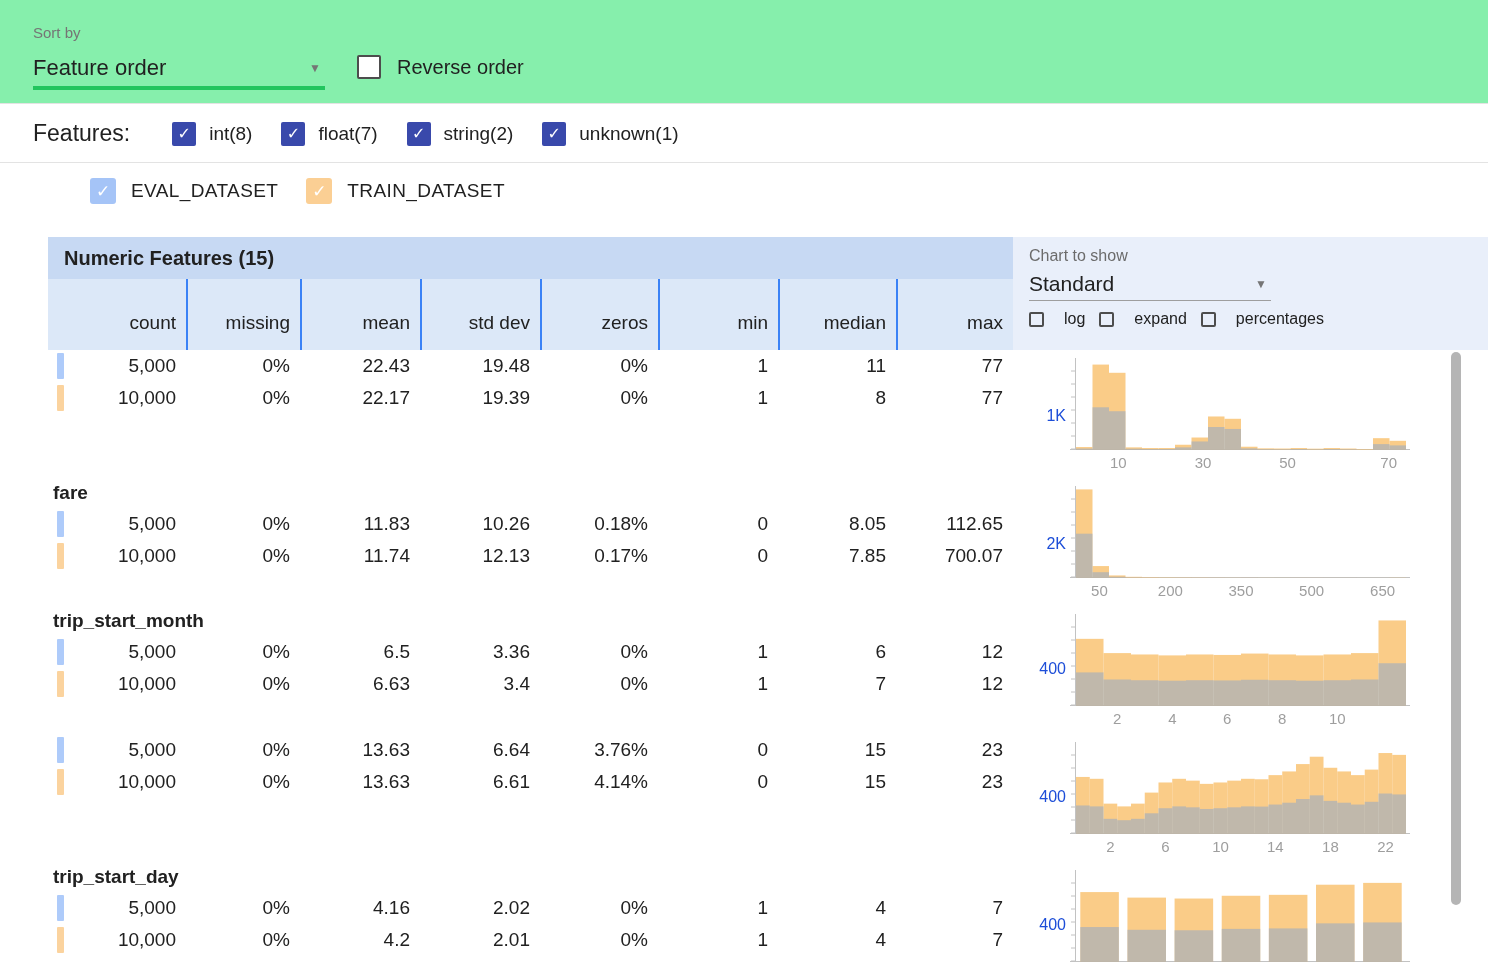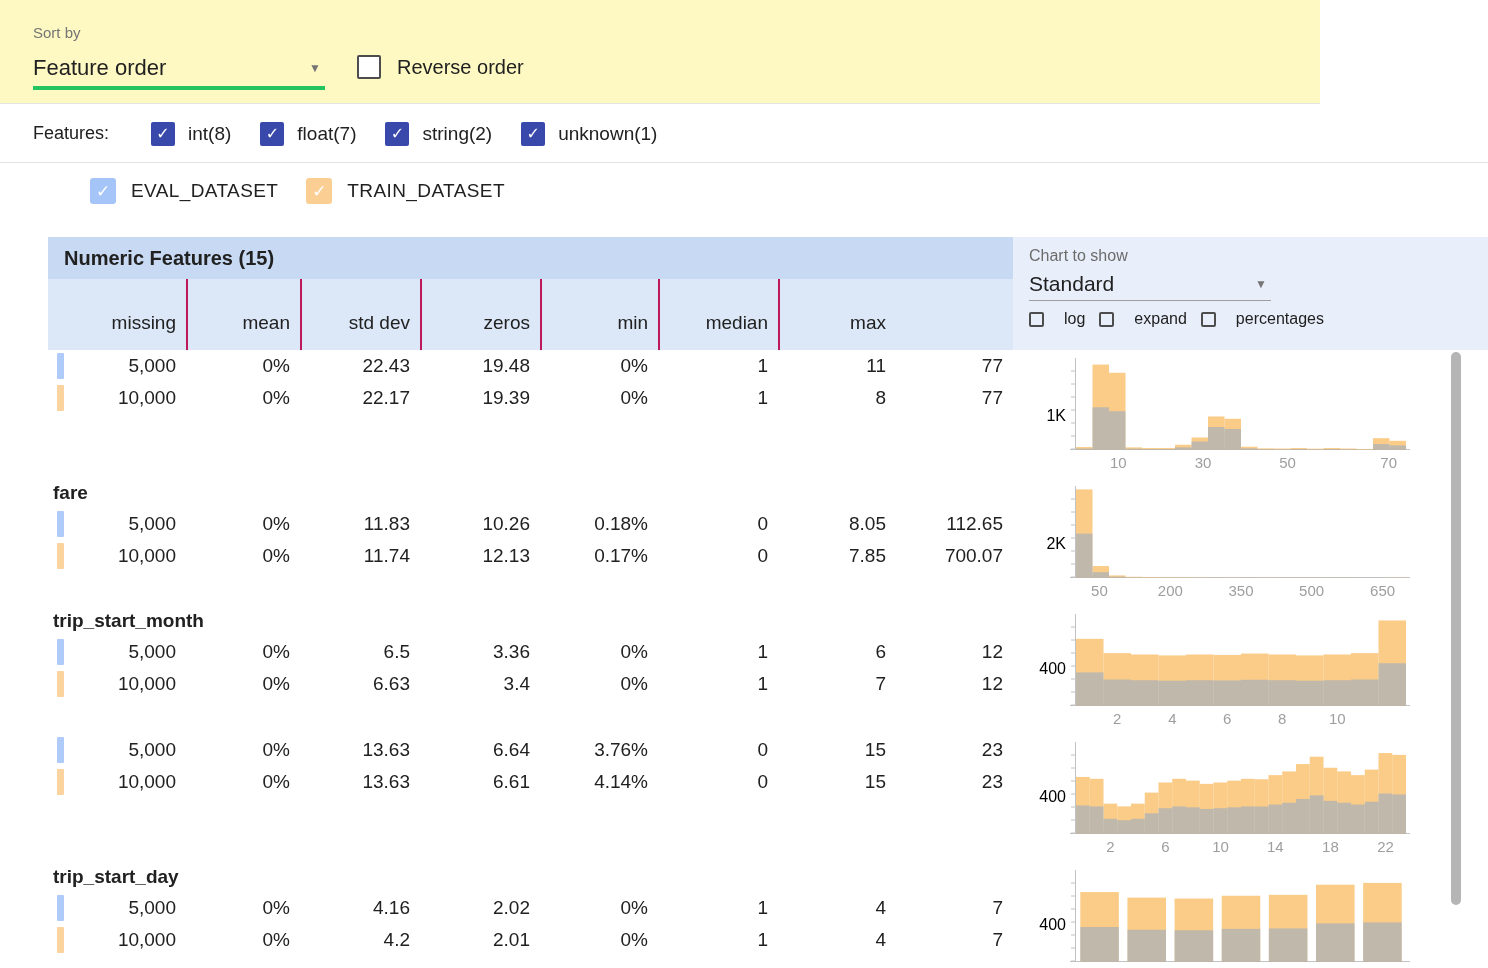--- a/index.html
+++ b/index.html
@@ -1,68 +1,68 @@
 <!DOCTYPE html>
 <html><head>
 <meta charset="utf-8">
 <style>
   *{box-sizing:border-box;margin:0;padding:0}
   html,body{width:1488px;height:968px;overflow:hidden;background:#fff;
     font-family:"Liberation Sans","DejaVu Sans",sans-serif;color:#212121}
-  .topbar{position:absolute;left:0;top:0;width:1320px;height:104px;border-bottom:1px solid #e3e3e3;background:#fef9c3}
+  .topbar{position:absolute;left:0;top:0;width:1488px;height:104px;border-bottom:1px solid #e3e3e3;background:#86efac}
   .sort-label{position:absolute;left:33px;top:24px;font-size:15px;color:#757575}
   .sort-select{position:absolute;left:33px;top:50px;width:292px;height:40px;border-bottom:4px solid #22c55e;
     font-size:22px;display:flex;align-items:center;justify-content:space-between;cursor:pointer}
   .dd-arrow{color:#757575;font-size:12px;padding-right:4px}
   .reverse-group{position:absolute;left:357px;top:55px;display:flex;align-items:center;gap:16px}
   .cb-empty{width:24px;height:24px;border:2px solid #4d4d4d;border-radius:2px;background:#fff;cursor:pointer}
   .reverse-label{font-size:20px}
   .search-input{position:absolute;left:565px;top:50px;width:480px;height:40px;border:none;border-bottom:1px solid #9e9e9e;
     font-size:21px;outline:none;font-family:inherit;color:#212121;background:transparent}
   .search-input::placeholder{color:#9e9e9e}
   .features-bar{position:absolute;left:0;top:105px;width:1488px;height:58px;border-bottom:1px solid #e3e3e3;
     display:flex;align-items:center}
-  .features-label{margin-left:33px;font-size:18px}
+  .features-label{margin-left:33px;font-size:23px}
   .filter-item{display:flex;align-items:center;gap:13px;margin-left:29px;cursor:pointer}
   .filter-item:first-of-type{margin-left:42px}
   .cb-checked{width:24px;height:24px;border-radius:2px;color:#fff;font-size:16px;font-weight:bold;
     display:flex;align-items:center;justify-content:center;cursor:pointer}
   .filter-label{font-size:19px}
   .dataset-bar{position:absolute;left:0;top:163px;width:1488px;height:56px;display:flex;align-items:center}
   .dataset-item{display:flex;align-items:center;gap:15px;cursor:pointer}
   .dataset-item:first-child{margin-left:90px}
   .dataset-item + .dataset-item{margin-left:28px}
   .cb-dataset{width:26px;height:26px;border-radius:3px;color:#fff;font-size:17px;font-weight:bold;
     display:flex;align-items:center;justify-content:center;cursor:pointer}
   .dataset-label{font-size:19px;letter-spacing:.4px}
   .table-title{position:absolute;left:48px;top:237px;width:965px;height:42px;background:#c7d9f3;
     display:flex;align-items:center;font-size:20px;font-weight:bold;padding-left:16px}
   .col-headers{position:absolute;left:48px;top:279px;width:965px;height:71px;background:#dce8f8;
     display:grid;grid-template-columns:138px 114px 120px 120px 118px 120px 118px 117px}
   .col-head{display:flex;align-items:flex-end;justify-content:flex-end;padding:0 10px 16px 0;font-size:19px;
-    border-left:2px solid #be185d}
+    border-left:2px solid #3b82f6}
   .col-head:first-child{border-left:none}
   .chart-panel{position:absolute;left:1013px;top:237px;width:475px;height:113px;background:#e9effa;
     padding:10px 0 0 16px}
   .chart-panel-label{font-size:16px;color:#6b6b6b}
   .chart-select{width:242px;height:34px;border-bottom:1px solid #9e9e9e;display:flex;align-items:center;
     justify-content:space-between;font-size:21px;margin-top:2px;cursor:pointer}
   .chart-opts{display:flex;align-items:center;margin-top:9px;gap:14px}
   .opt-item{display:flex;align-items:center;gap:20px;cursor:pointer}
   .cb-small{width:15px;height:15px;border:2px solid #4d4d4d;border-radius:2px;background:transparent;cursor:pointer}
   .opt-label{font-size:16px}
   .rows{position:absolute;left:0;top:350px;width:1488px}
   .feature-block{position:relative;height:128px}
   .feature-name{margin-left:53px;height:30px;display:flex;align-items:center;font-size:19px;font-weight:bold}
   .data-row{margin-left:48px;width:965px;height:32px;display:grid;
     grid-template-columns:138px 114px 120px 120px 118px 120px 118px 117px}
   .cell{position:relative;display:flex;align-items:center;justify-content:flex-end;padding-right:10px;font-size:19px}
   .marker{position:absolute;left:9px;top:3px;width:7px;height:26px;border-radius:1px}
   .chart-wrap{position:absolute;left:1028px;top:8px;width:430px;height:120px}
-  .chart-ylabel{position:absolute;left:0;width:38px;text-align:right;font-size:16px;color:#000000}
+  .chart-ylabel{position:absolute;left:0;width:38px;text-align:right;font-size:16px;color:#1d4ed8}
   .chart-svg{position:absolute;left:42px;top:0}
   .chart-tick{position:absolute;top:96px;width:50px;text-align:center;font-size:15px;color:#9e9e9e}
   .scrollbar{position:absolute;left:1451px;top:352px;width:10px;height:553px;border-radius:5px;background:#b5b5b5;cursor:pointer}
 </style>
 </head>
 <body>
 
 <div class="topbar">
   <div class="sort-label">Sort by</div>
   <div class="sort-select">
@@ -103,20 +103,21 @@
       <span class="dataset-label">EVAL_DATASET</span>
     </div>
     <div class="dataset-item">
       <span class="cb-dataset" style="background: rgb(251, 207, 148);">✓</span>
       <span class="dataset-label">TRAIN_DATASET</span>
     </div>
   </div>
 
 <div class="table-title">Numeric Features (15)</div>
 <div class="col-headers">
+    <div class="col-head">count</div>
     <div class="col-head">missing</div>
     <div class="col-head">mean</div>
     <div class="col-head">std dev</div>
     <div class="col-head">zeros</div>
     <div class="col-head">min</div>
     <div class="col-head">median</div>
     <div class="col-head">max</div>
   </div>
 
 <div class="chart-panel">

